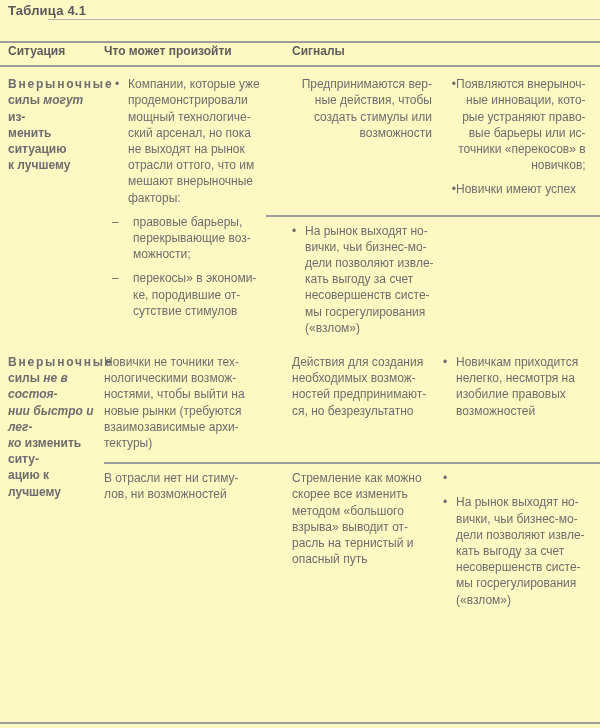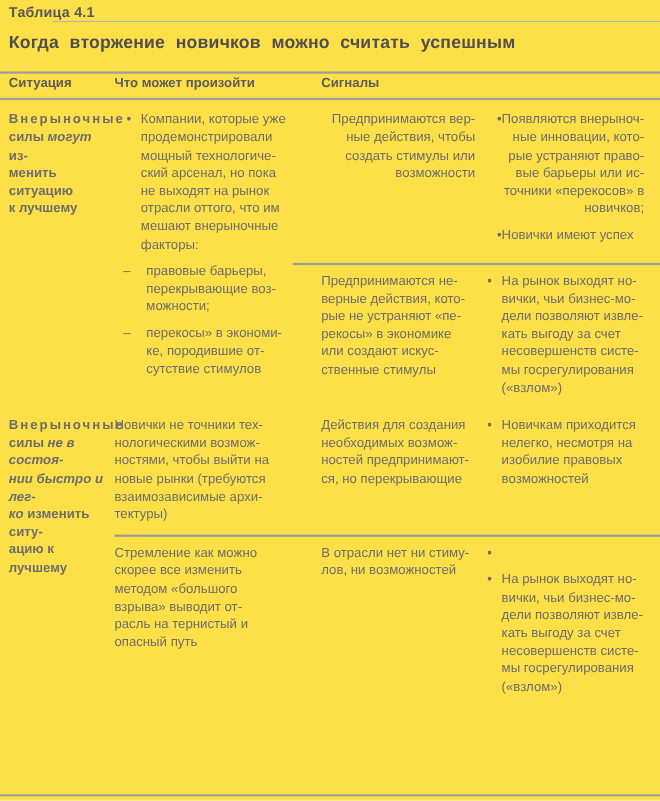--- a/index.html
+++ b/index.html
@@ -1,18 +1,18 @@
 <!DOCTYPE html>
 <html><head>
 <meta charset="utf-8">
 <style>
   html,body{margin:0;padding:0;background:#ffffff;}
   .page{
     width:600px;height:728px;box-sizing:border-box;position:relative;
-    background:#fde047;overflow:hidden;
+    background:#fef9c3;overflow:hidden;
     padding:3px 0 0 8px;
     font-family:"Liberation Sans",sans-serif;
     font-size:12px;line-height:16.2px;color:#6d6d6d;
   }
   .caption-row{position:relative;height:22px;}
   .caption{font-weight:bold;font-size:13px;color:#585858;letter-spacing:.2px;}
   .cap-rule{position:absolute;left:40px;right:0;top:16px;height:1px;background:#b3b3b3;}
   .title{font-weight:bold;font-size:16px;line-height:19px;color:#4f4f4f;
          margin-top:5px;word-spacing:5px;letter-spacing:.2px;}
   .rule{height:2px;background:#9d9d9d;margin-left:-8px;}
@@ -46,21 +46,20 @@
 </head>
 <body>
 
 <div class="page">
 
   <div class="caption-row">
     <span class="caption">Таблица 4.1</span>
     <div class="cap-rule"></div>
   </div>
 
-  <div class="title">Когда вторжение новичков можно считать успешным</div>
 
   <div class="rule rule-a"></div>
 
   <div class="thead">
     <div class="cell">Ситуация</div>
     <div class="cell c3">Что может произойти</div>
     <div class="cell">Сигналы</div>
   </div>
 
   <div class="rule"></div>
@@ -115,26 +114,20 @@
 точники «перекосов» в
 новичков;</div>
             </div>
             <div class="li">
               <span class="mk">•</span>
               <div class="tx">Новички имеют успех</div>
             </div>
           </div>
         </div>
         <div class="sub subB">
-          <div class="cell c3 tx">Предпринимаются не-
-верные действия, кото-
-рые не устраняют «пе-
-рекосы» в экономике
-или создают искус-
-ственные стимулы</div>
           <div>
             <div class="li">
               <span class="mk">•</span>
               <div class="tx">На рынок выходят но-
 вички, чьи бизнес-мо-
 дели позволяют извле-
 кать выгоду за счет
 несовершенств систе-
 мы госрегулирования
 («взлом»)</div>
@@ -155,40 +148,40 @@
         <div class="sub2 subA2">
           <div class="cell tx">Новички не точники тех-
 нологическими возмож-
 ностями, чтобы выйти на
 новые рынки (требуются
 взаимозависимые архи-
 тектуры)</div>
           <div class="cell c3 tx">Действия для создания
 необходимых возмож-
 ностей предпринимают-
-ся, но перекрывающие</div>
+ся, но безрезультатно</div>
           <div>
             <div class="li">
               <span class="mk">•</span>
               <div class="tx">Новичкам приходится
 нелегко, несмотря на
 изобилие правовых
 возможностей</div>
             </div>
           </div>
         </div>
         <div class="sub2 subB2">
+          <div class="cell tx">В отрасли нет ни стиму-
+лов, ни возможностей</div>
           <div class="cell c3 tx">Стремление как можно
 скорее все изменить
 методом «большого
 взрыва» выводит от-
 расль на тернистый и
 опасный путь</div>
-          <div class="cell tx">В отрасли нет ни стиму-
-лов, ни возможностей</div>
           <div>
             <div class="li">
               <span class="mk">•</span>
             </div>
             <div class="li">
               <span class="mk">•</span>
               <div class="tx">На рынок выходят но-
 вички, чьи бизнес-мо-
 дели позволяют извле-
 кать выгоду за счет

